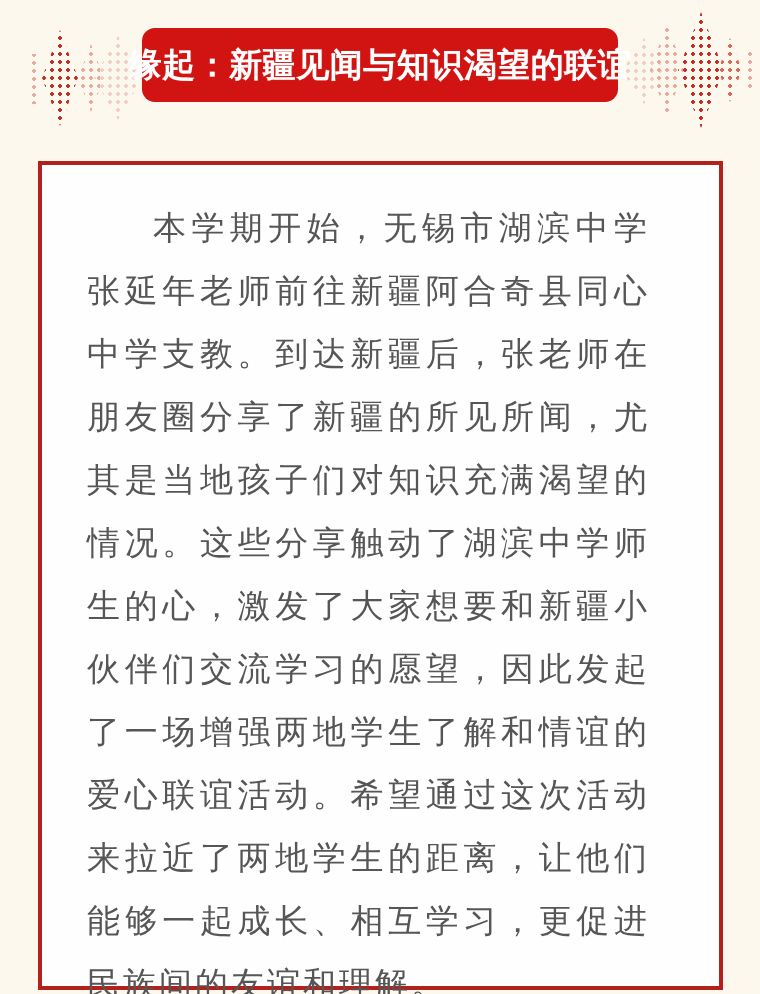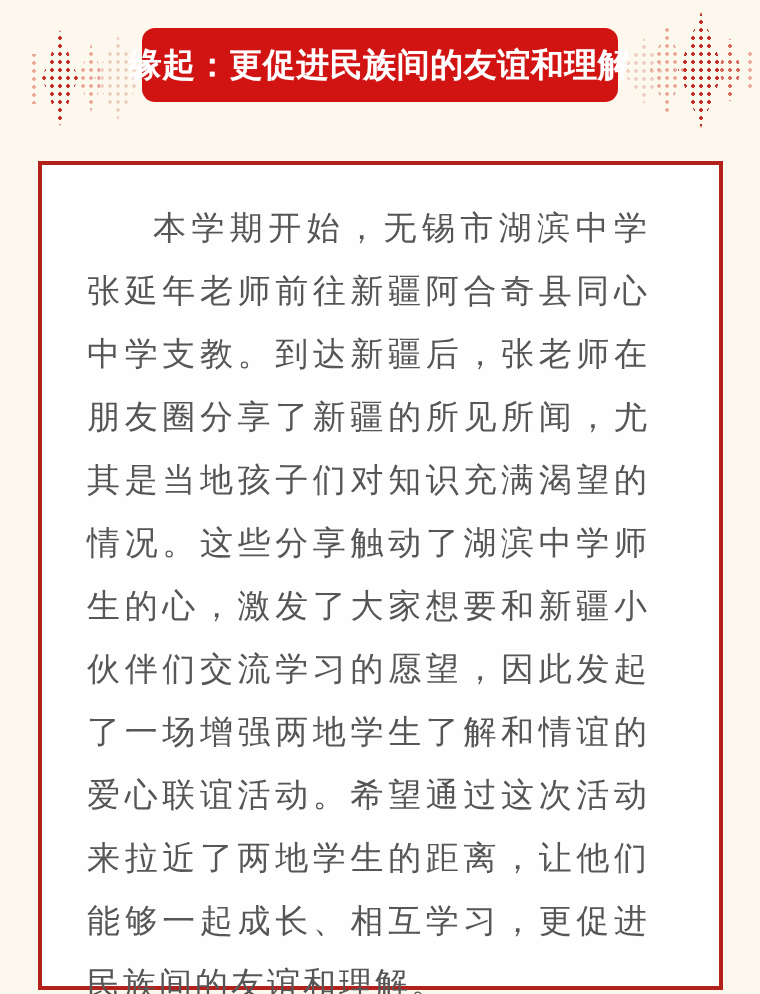--- a/index.html
+++ b/index.html
@@ -69,21 +69,21 @@
 <body>
 
 <div class="deco deco-left">
   <div class="dots lt" style="left:0px;  top:24px; width:8px;  height:50px;"></div>
   <div class="dots dk diamond" style="left:12px; top:0px;  width:36px; height:96px;"></div>
   <div class="dots lt diamond" style="left:48px; top:14px; width:26px; height:68px;"></div>
   <div class="dots xl diamond" style="left:64px; top:6px;  width:48px; height:84px;"></div>
 </div>
 
 <div class="banner">
-  <span class="banner-title">缘起：更促进民族间的友谊和理解</span>
+  <span class="banner-title">缘起：新疆见闻与知识渴望的联谊</span>
 </div>
 
 <div class="deco deco-right">
   <div class="dots xl diamond" style="left:0px;   top:26px; width:44px; height:66px;"></div>
   <div class="dots lt diamond" style="left:28px;  top:12px; width:34px; height:92px;"></div>
   <div class="dots dk diamond" style="left:56px;  top:0px;  width:46px; height:116px;"></div>
   <div class="dots md diamond" style="left:96px;  top:26px; width:24px; height:64px;"></div>
   <div class="dots lt" style="left:124px; top:36px; width:8px;  height:44px;"></div>
 </div>
 

